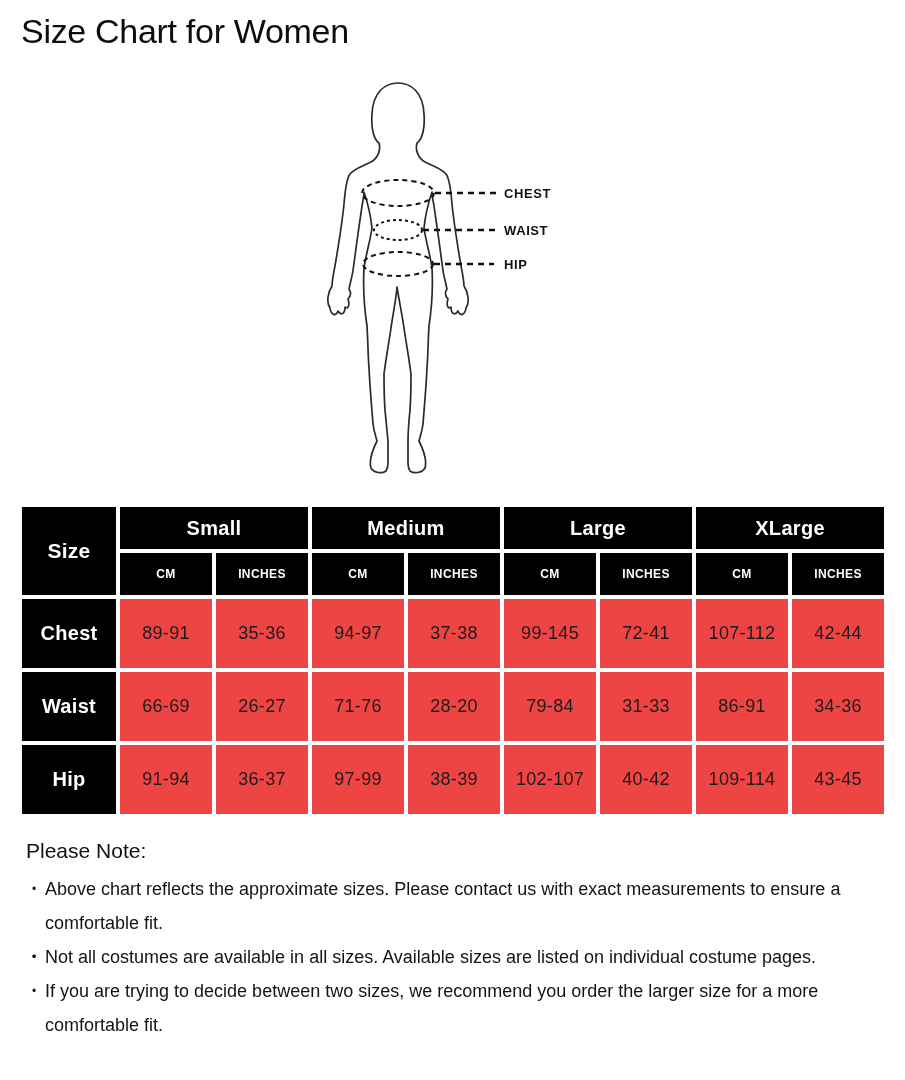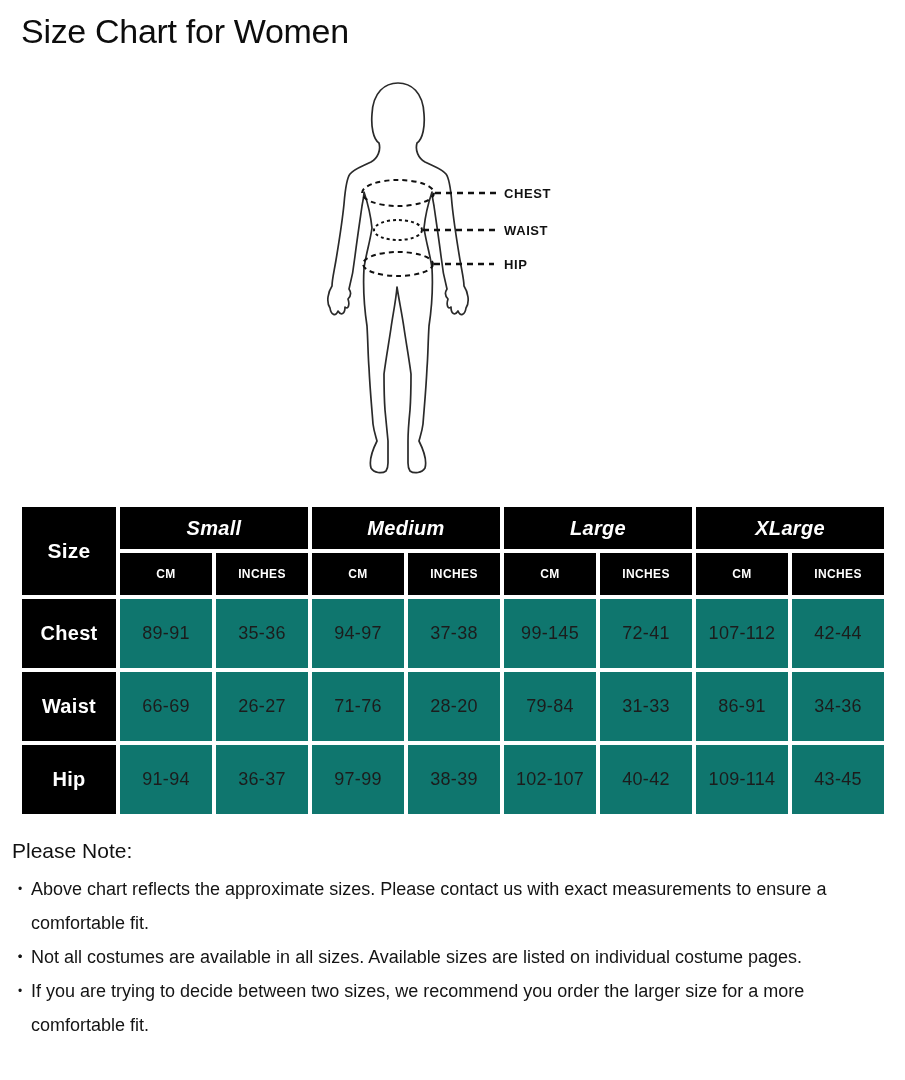--- a/index.html
+++ b/index.html
@@ -20,26 +20,26 @@
   .fig-leader{fill:none;stroke:#111111;stroke-width:2.6;stroke-dasharray:6 5;}
   .fig-label{font:700 13px "Liberation Sans",sans-serif;letter-spacing:.6px;fill:#111111;}
   
   .size-table{
     position:absolute;left:18px;top:503px;width:870px;
     border-collapse:separate;border-spacing:4px;table-layout:fixed;
   }
   .size-table th,.size-table td{padding:0;text-align:center;vertical-align:middle;}
   .hdr{background:#000000;color:#ffffff;font-weight:700;}
   .corner{font-size:21px;letter-spacing:.3px;}
-  .group{font-size:20px;height:42px;letter-spacing:.3px;font-style:italic;}
+  .group{font-size:20px;height:42px;letter-spacing:.3px;}
   .unit{font-size:12px;height:42px;letter-spacing:.4px;}
   .rowlbl{font-size:20px;letter-spacing:.3px;}
-  .val{background:#0f766e;color:#1c1c1c;font-size:18px;height:69px;letter-spacing:.3px;}
-  
-  .notes{position:absolute;left:12px;top:838px;width:858px;}
+  .val{background:#ef4444;color:#1c1c1c;font-size:18px;height:69px;letter-spacing:.3px;}
+  
+  .notes{position:absolute;left:26px;top:838px;width:858px;}
   .notes-heading{margin:0;font-size:21px;font-weight:400;line-height:26px;color:#111111;}
   .note-list{list-style:none;margin:8px 0 0 0;padding:0;font-size:18px;line-height:34px;color:#141414;}
   .note-item{position:relative;padding-left:19px;}
   .blt{position:absolute;left:6px;top:0;font-size:12px;line-height:34px;}
 </style>
 </head>
 <body>
 
 <h1 class="page-title">Size Chart for Women</h1>
 

